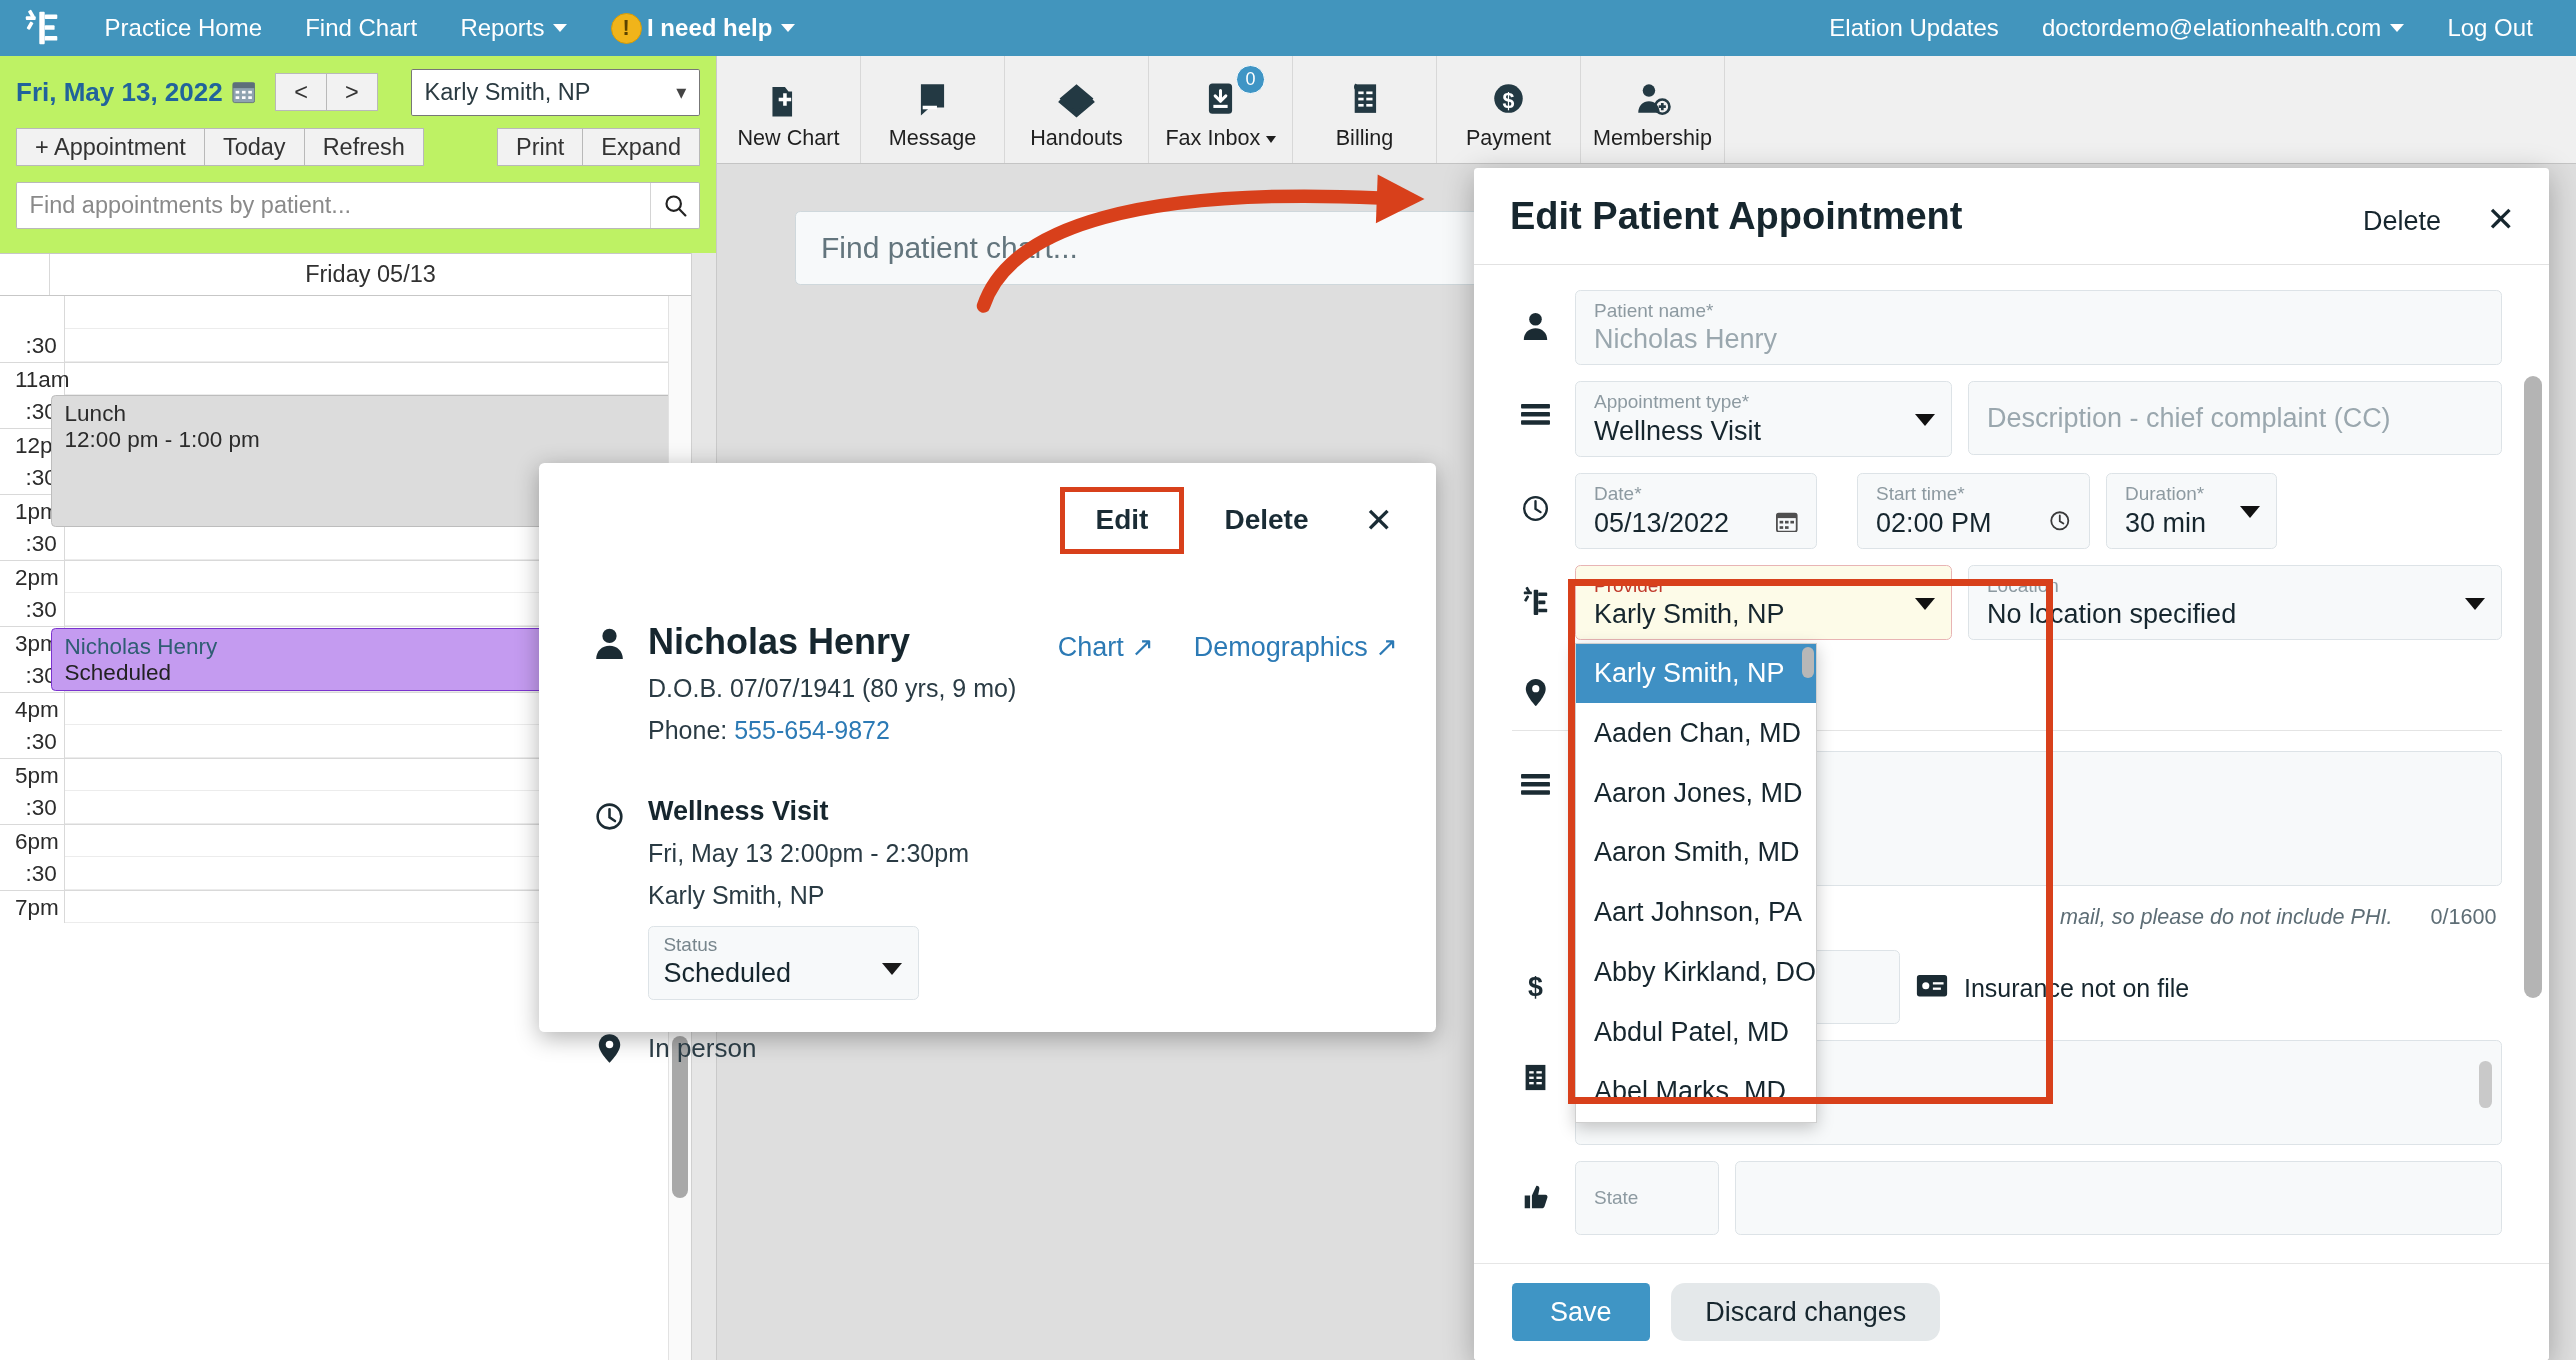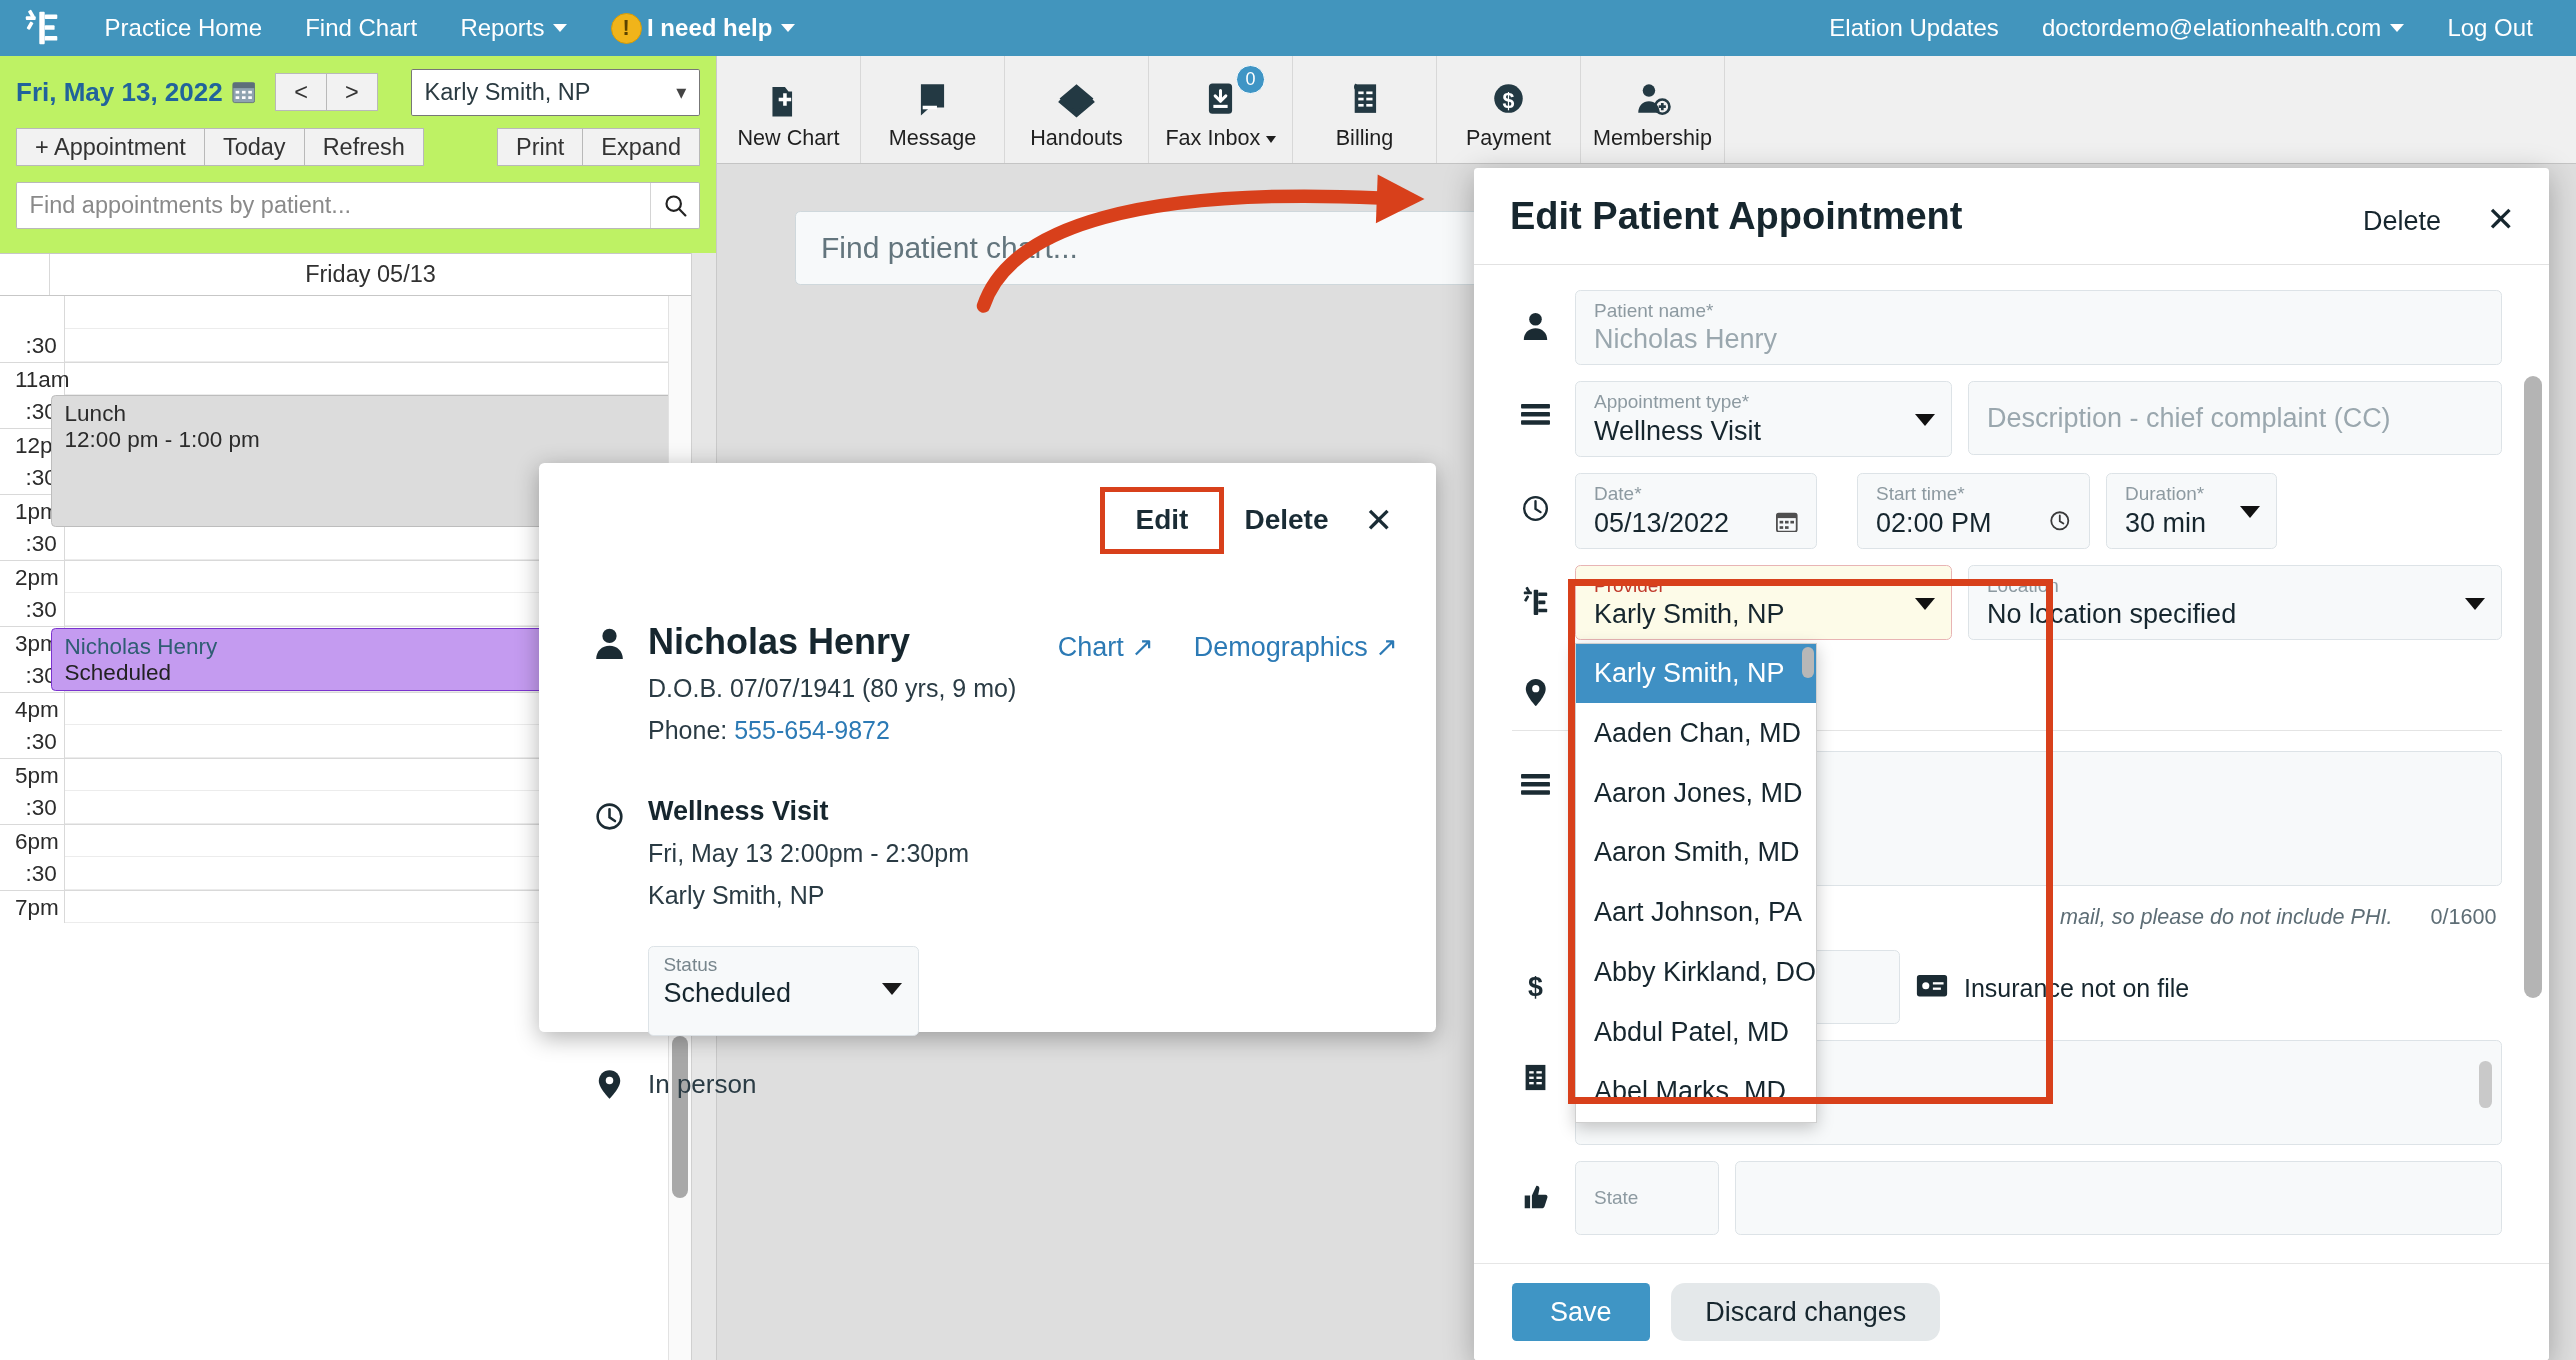--- a/index.html
+++ b/index.html
@@ -174,21 +174,21 @@
   
   #arrow{ position:absolute; left:956px; top:171px; z-index:26; pointer-events:none;}
 
   
   #popcard{
     position:absolute; left:539px; top:463px; width:897px; height:569px;
     background:#fff; border-radius:5.4px; z-index:30;
     box-shadow:0 5.4px 23.5px rgba(0,0,0,.30);
   }
   #pop-actions{
-    position:absolute; right:27px; top:23.5px; display:flex; align-items:center; gap:0;
+    position:absolute; right:27px; top:23.5px; display:flex; align-items:center; gap:20px;
   }
   #pop-edit{
     font-size:28px; font-weight:bold; color:#1a2c35; padding:12.6px 31px;
     border:5.4px solid #d8401b; background:#fff; cursor:pointer;
   }
   #pop-delete{ font-size:28px; font-weight:bold; color:#1a2c35; padding:12.6px 20px; cursor:pointer;}
   #pop-close{ font-size:34px; color:#1a2c35; padding:9px 16px; cursor:pointer; font-weight:500;}
 
   #pop-body{ position:absolute; left:51px; top:159px; right:36px; }
   .prow{ display:flex; gap:20px; }
@@ -197,21 +197,21 @@
   .psub{ font-size:25px; color:#2a3b44; margin-top:12.6px;}
   .plink{ color:#2c7ab5; }
   #pop-links{
     position:absolute; right:38px; top:168px; display:flex; gap:40px;
     font-size:27px; color:#2c7ab5;
   }
   #pop-links span{ cursor:pointer; white-space:nowrap;}
   #visit-block{ margin-top:51px; }
   .visit-title{ font-size:27px; font-weight:bold; color:#16262e;}
   #status-box{
-    margin-top:36px; width:271px; height:90px; border:0.9px solid #dde3e7;
+    margin-top:16px; width:271px; height:74px; border:0.9px solid #dde3e7;
     border-radius:5.4px; background:#f7f9fa; padding:7.2px 14.4px; position:relative; cursor:pointer;
   }
   #status-box .lab{ font-size:19px; color:#77858c;}
   #status-box .val{ font-size:27px; color:#16262e; margin-top:1.8px;}
   #status-box .tri{
     position:absolute; right:16px; top:36px;
     border-left:10px solid transparent; border-right:10px solid transparent;
     border-top:12.6px solid #1a1a1a;
   }
   #inperson{ margin-top:28px; }

